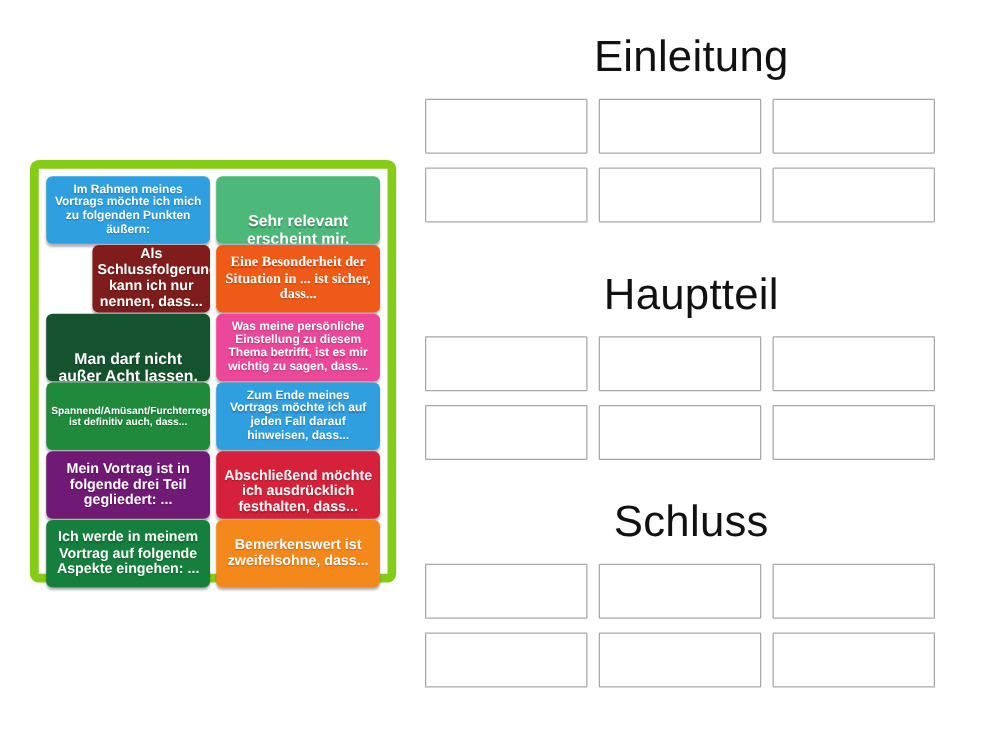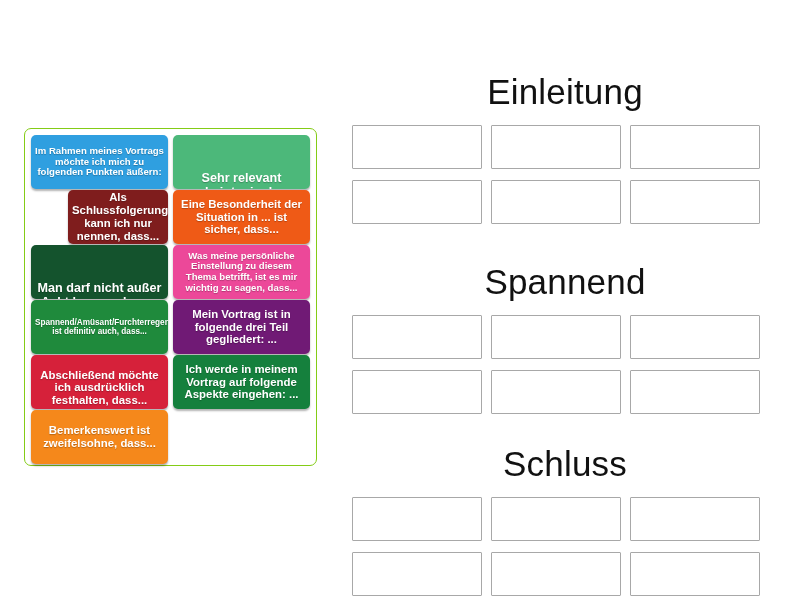--- a/index.html
+++ b/index.html
@@ -16,21 +16,21 @@
   }
 
   
   #tile-tray {
     position: absolute;
     left: 24px;
     top: 128px;
     width: 293px;
     height: 338px;
     box-sizing: border-box;
-    border: 1px solid #84cc16;
+    border: 7px solid #84cc16;
     border-radius: 7px;
     background: #ffffff;
     padding: 6px 6px;
   }
   #tile-grid {
     display: grid;
     grid-template-columns: 1fr 1fr;
     grid-auto-rows: 54px;
     gap: 1px 5px;
   }
@@ -53,23 +53,22 @@
   }
   .tile-text { display: block; width: 100%; }
   .fs-xs { font-size: 8.2px; }
   .fs-s  { font-size: 9.6px; }
   .fs-m  { font-size: 11.4px; }
   .fs-l  { font-size: 12.6px; margin-top: 46px; }
 
   
   .category {
     position: absolute;
-    left: 352px;
+    left: 340px;
     width: 426px;
-    margin-top: 46px;
   }
   #category-einleitung { top: 28px; }
   #category-hauptteil  { top: 218px; }
   #category-schluss    { top: 400px; }
 
   .category-title {
     text-align: center;
     font-size: 35px;
     font-weight: normal;
     color: #111111;
@@ -97,31 +96,34 @@
   <div id="tile-grid">
       <div class="tile" style="background: rgb(47, 159, 224);">
         <span class="tile-text fs-s">Im Rahmen meines Vortrags möchte ich mich zu folgenden Punkten äußern:</span>
       </div>
       <div class="tile" style="background: rgb(76, 184, 122);">
         <span class="tile-text fs-l">Sehr relevant erscheint mir, dass...</span>
       </div>
       <div class="tile" style="background: #7f1d1d; margin-left: 37px;">
         <span class="tile-text fs-m">Als Schlussfolgerung kann ich nur nennen, dass...</span>
       </div>
-      <div class="tile" style="background: rgb(239, 90, 22);">
+      <div class="tile" style="background: rgb(239, 90, 22); font-family: Liberation Serif, serif;">
         <span class="tile-text fs-m">Eine Besonderheit der Situation in ... ist sicher, dass...</span>
       </div>
       <div class="tile" style="background: #14532d;">
         <span class="tile-text fs-l">Man darf nicht außer Acht lassen, dass...</span>
       </div>
       <div class="tile" style="background: #ec4899;">
         <span class="tile-text fs-s">Was meine persönliche Einstellung zu diesem Thema betrifft, ist es mir wichtig zu sagen, dass...</span>
       </div>
       <div class="tile" style="background: rgb(31, 138, 60);">
         <span class="tile-text fs-xs">Spannend/Amüsant/Furchterregend ist definitiv auch, dass...</span>
+      </div>
+      <div class="tile" style="background: rgb(47, 159, 224);">
+        <span class="tile-text fs-s">Zum Ende meines Vortrags möchte ich auf jeden Fall darauf hinweisen, dass...</span>
       </div>
       <div class="tile" style="background: #701a75;">
         <span class="tile-text fs-m">Mein Vortrag ist in folgende drei Teil gegliedert: ...</span>
       </div>
       <div class="tile" style="background: rgb(214, 33, 58); align-items: flex-end;">
         <span class="tile-text fs-m">Abschließend möchte ich ausdrücklich festhalten, dass...</span>
       </div>
       <div class="tile" style="background: #15803d;">
         <span class="tile-text fs-m">Ich werde in meinem Vortrag auf folgende Aspekte eingehen: ...</span>
       </div>
@@ -137,21 +139,21 @@
       <div class="dropzone"></div>
       <div class="dropzone"></div>
       <div class="dropzone"></div>
       <div class="dropzone"></div>
       <div class="dropzone"></div>
       <div class="dropzone"></div>
     </div>
 </div>
 
 <div class="category" id="category-hauptteil">
-  <div class="category-title">Spannend</div>
+  <div class="category-title">Hauptteil</div>
   <div class="dropzone-grid">
       <div class="dropzone"></div>
       <div class="dropzone"></div>
       <div class="dropzone"></div>
       <div class="dropzone"></div>
       <div class="dropzone"></div>
       <div class="dropzone"></div>
     </div>
 </div>
 

